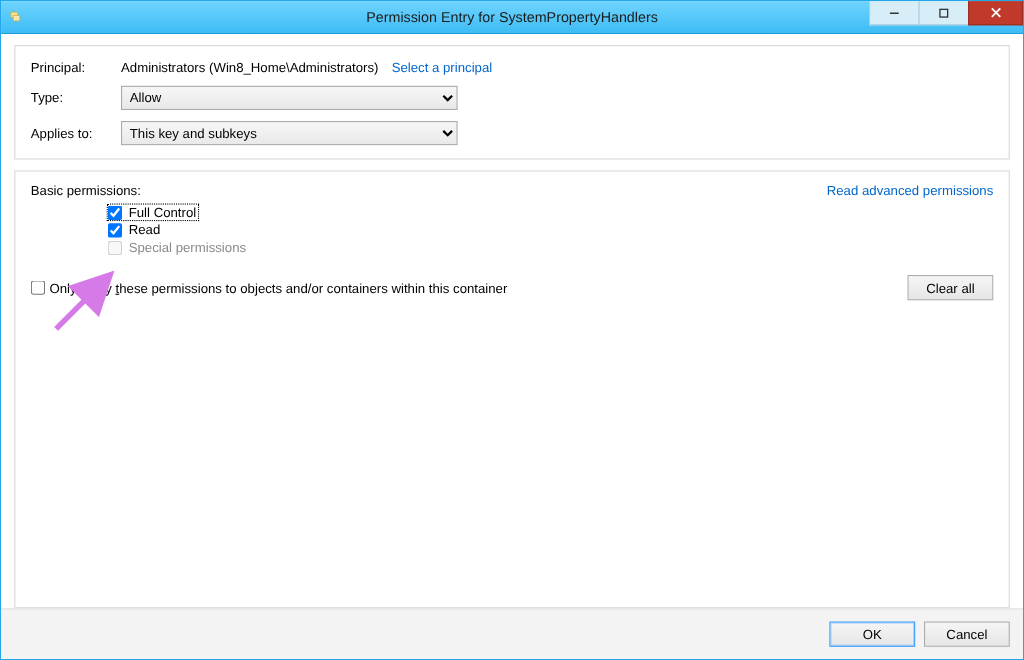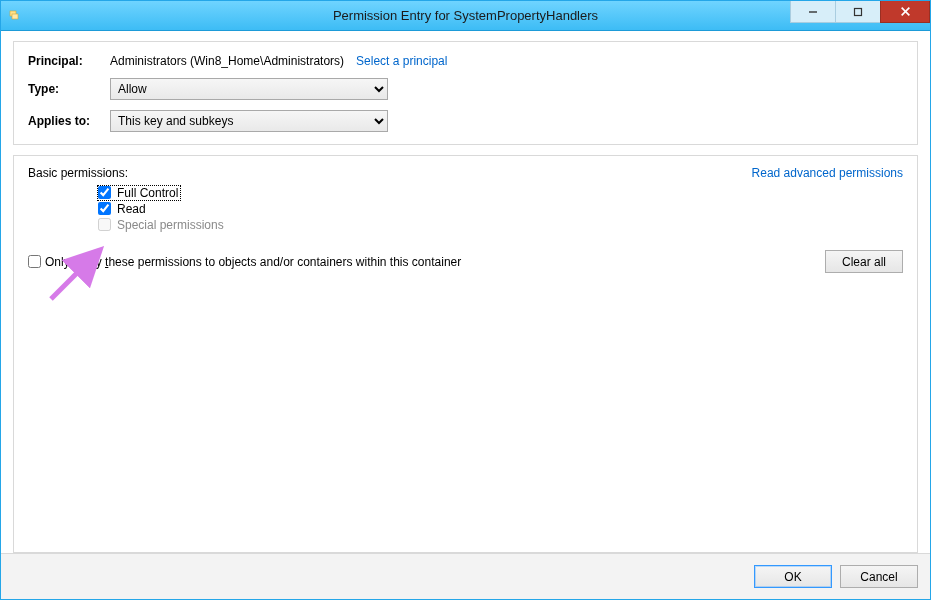--- a/index.html
+++ b/index.html
@@ -72,29 +72,28 @@
     padding: 12px 14px;
     background: #fff;
   }
   .form-row {
     display: flex; align-items: center;
     margin-bottom: 10px;
   }
   .form-row:last-child { margin-bottom: 0; }
   .form-label {
     width: 82px;
-    font-weight: bold;
   }
   .principal-value { margin-right: 12px; }
   .link {
     color: #0066cc;
     cursor: pointer;
   }
   select.combo {
-    width: 278px;
+    width: 306px;
     height: 22px;
     font-family: inherit;
     font-size: 12px;
     border: 1px solid #a9a9a9;
     background: linear-gradient(to bottom, #f6f6f6, #e9e9e9);
     padding: 1px 3px;
   }
   .perm-panel {
     border: 1px solid #d9d9d9;
     padding: 10px 14px 14px 14px;
@@ -107,21 +106,21 @@
     margin-bottom: 6px;
   }
   .basic-perms-label { }
   .show-adv { color: #0066cc; cursor: pointer; }
   .perm-list {
     margin-left: 70px;
     display: flex; flex-direction: column;
     gap: 2px;
   }
   .perm-item {
-    display: flex; align-items: flex-start;
+    display: flex; align-items: center;
     gap: 4px;
   }
   .perm-item.focused {
     outline: 1px dotted #000;
     outline-offset: 0;
     padding-right: 2px;
     width: fit-content;
   }
   .perm-item.disabled { color: #8a8a8a; }
   .perm-item input[type=checkbox] {

